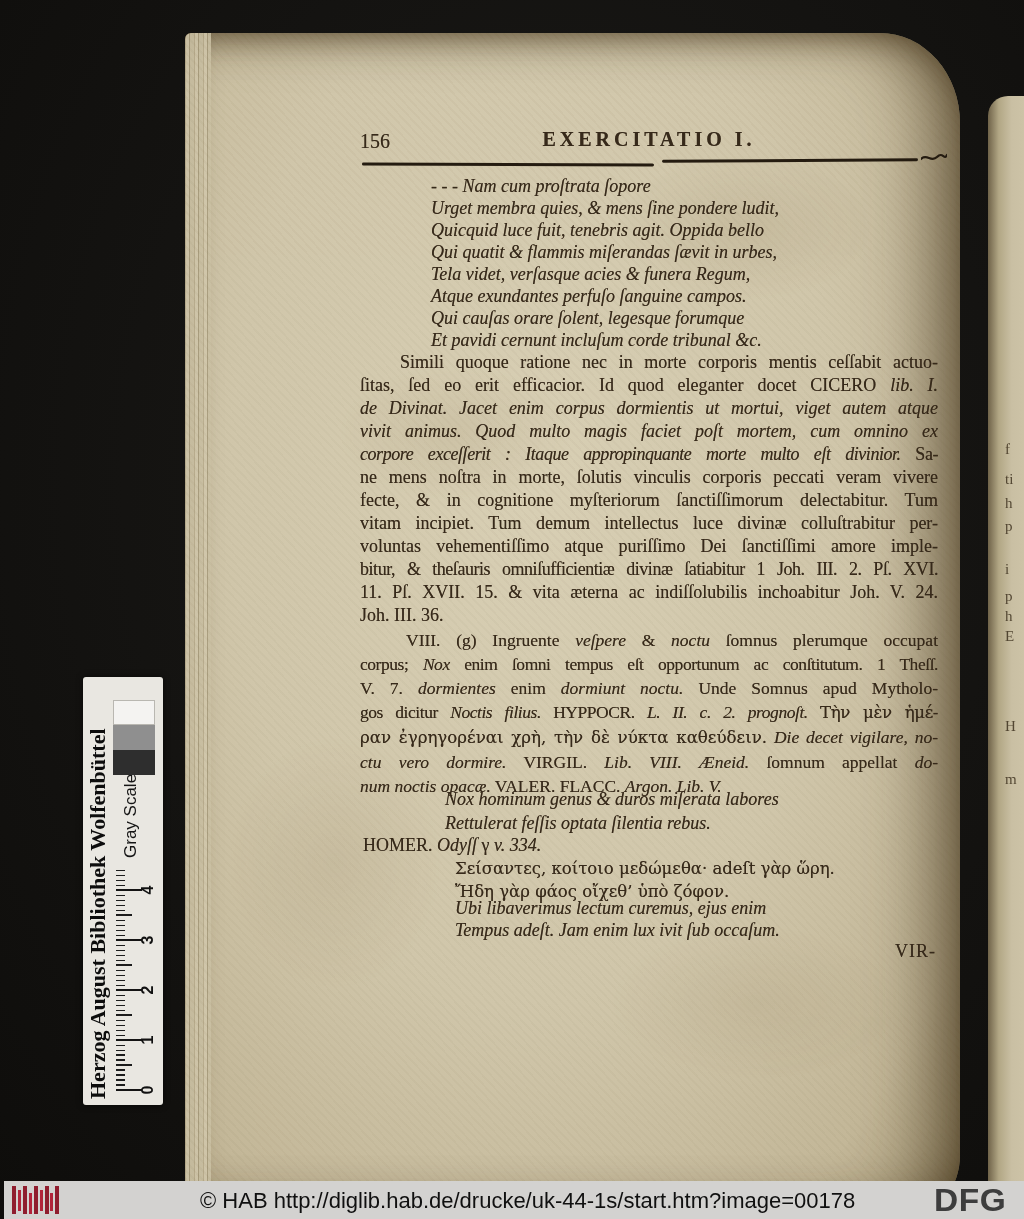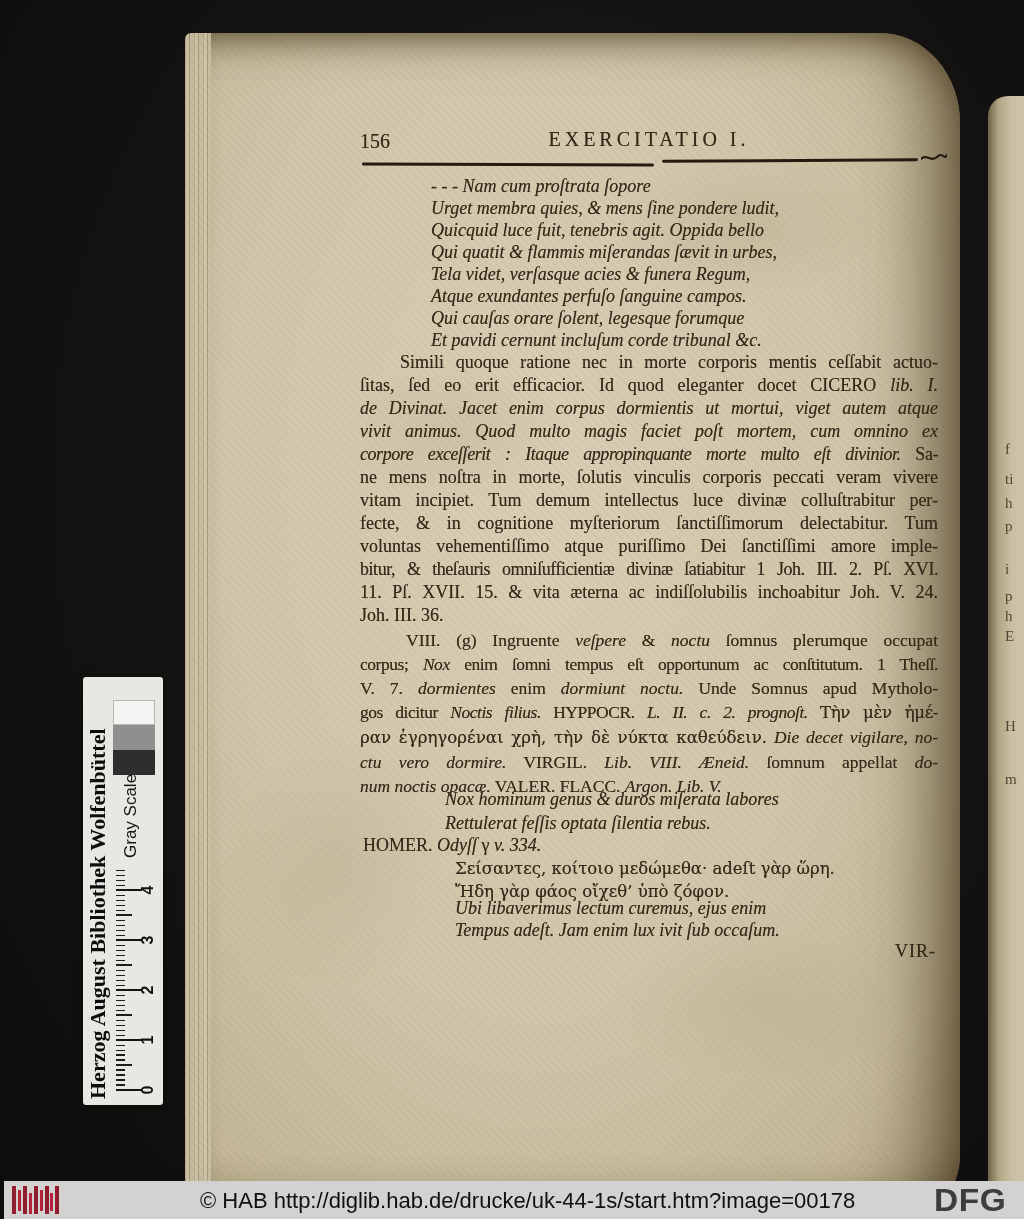--- a/index.html
+++ b/index.html
@@ -29,21 +29,21 @@
         background-size:260px 150px,220px 260px,300px 160px,240px 140px,auto;
         background-position:430px 120px,40px 700px,420px 890px,150px 330px,0 0;}
   .blk{position:absolute;color:#36291a;text-shadow:0 0 .5px rgba(45,30,12,.55);}
   .line{white-space:nowrap;}
   .line.j{text-align:justify;text-align-last:justify;}
   .line.ind{text-indent:40px;}
   .line.ind2{text-indent:46px;}
   .line.tight{letter-spacing:-.45px;}
   .b-head{left:175px;top:95px;width:578px;height:30px;}
   .pagenum{position:absolute;left:0;top:2px;font-size:20px;}
-  .runtitle{display:block;text-align:center;font-size:20px;font-weight:400;letter-spacing:4px;}
+  .runtitle{display:block;text-align:center;font-size:20px;font-weight:700;letter-spacing:4px;}
   .rule{position:absolute;height:3px;background:#241b10;border-radius:2px;}
   .rule1{left:177px;top:130px;width:292px;transform:rotate(.15deg);}
   .rule2{left:477px;top:126px;width:256px;transform:rotate(-.3deg);}
   .squiggle{position:absolute;left:736px;top:117px;}
   .b-verse1{left:246px;top:142px;font-style:italic;font-size:18px;line-height:22px;}
   .b-para1{left:175px;top:318px;width:578px;font-size:18px;line-height:23px;}
   .b-para2{left:175px;top:595px;width:578px;font-size:17.5px;line-height:24px;}
   .b-verse2{left:260px;top:754px;font-style:italic;font-size:18px;line-height:24px;}
   .b-homer{left:178px;top:802px;font-size:18px;}
   .b-greek{left:270px;top:824px;font-family:"DejaVu Serif",serif;font-size:16.5px;line-height:23px;}
@@ -118,22 +118,22 @@
         <div class="line">Qui cauſas orare ſolent, legesque forumque</div>
         <div class="line">Et pavidi cernunt incluſum corde tribunal &amp;c.</div>
       </div>
     <div class="blk b-para1">
         <div class="line j ind">Simili quoque ratione nec in morte corporis mentis ceſſabit actuo-</div>
         <div class="line j">ſitas, ſed eo erit efficacior.  Id quod eleganter docet CICERO <i>lib. I.</i></div>
         <div class="line j"><i>de Divinat.  Jacet enim corpus dormientis ut mortui, viget autem atque</i></div>
         <div class="line j"><i>vivit animus.  Quod multo magis faciet poſt mortem, cum omnino ex</i></div>
         <div class="line j tight"><i>corpore exceſſerit :  Itaque appropinquante morte multo eſt divinior.</i> Sa-</div>
         <div class="line j">ne mens noſtra in morte, ſolutis vinculis corporis peccati veram vivere</div>
+        <div class="line j">fecte, &amp; in cognitione myſteriorum ſanctiſſimorum delectabitur.  Tum</div>
         <div class="line j">vitam incipiet.  Tum demum intellectus luce divinæ colluſtrabitur per-</div>
-        <div class="line j">fecte, &amp; in cognitione myſteriorum ſanctiſſimorum delectabitur.  Tum</div>
         <div class="line j">voluntas vehementiſſimo atque puriſſimo Dei ſanctiſſimi amore imple-</div>
         <div class="line j tight">bitur, &amp; theſauris omniſufficientiæ divinæ ſatiabitur 1 Joh. III. 2. Pſ. XVI.</div>
         <div class="line j">11. Pſ. XVII. 15. &amp; vita æterna ac indiſſolubilis inchoabitur Joh. V. 24.</div>
         <div class="line">Joh. III. 36.</div>
       </div>
     <div class="blk b-para2">
         <div class="line j ind2">VIII. (g) Ingruente <i>veſpere</i> &amp; <i>noctu</i> ſomnus plerumque occupat</div>
         <div class="line j tight">corpus; <i>Nox</i> enim ſomni tempus eſt opportunum ac conſtitutum. 1 Theſſ.</div>
         <div class="line j">V. 7. <i>dormientes</i> enim <i>dormiunt noctu.</i>  Unde Somnus apud Mytholo-</div>
         <div class="line j tight">gos dicitur <i>Noctis filius.</i>  HYPPOCR. <i>L. II. c. 2. prognoſt.</i> <span class="gk">Τὴν μὲν ἡμέ-</span></div>

